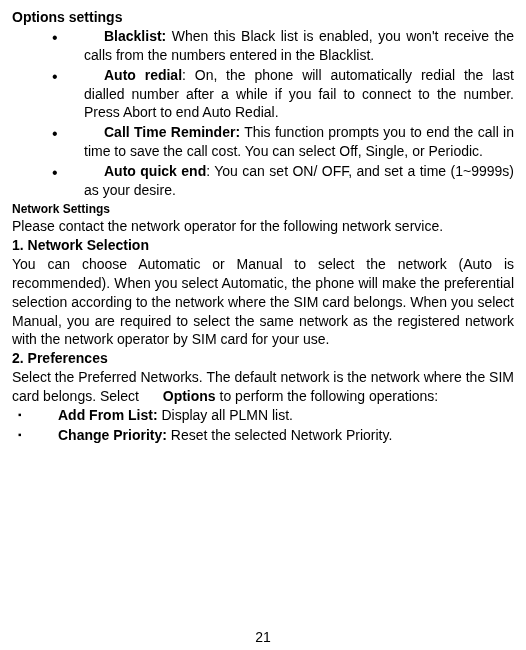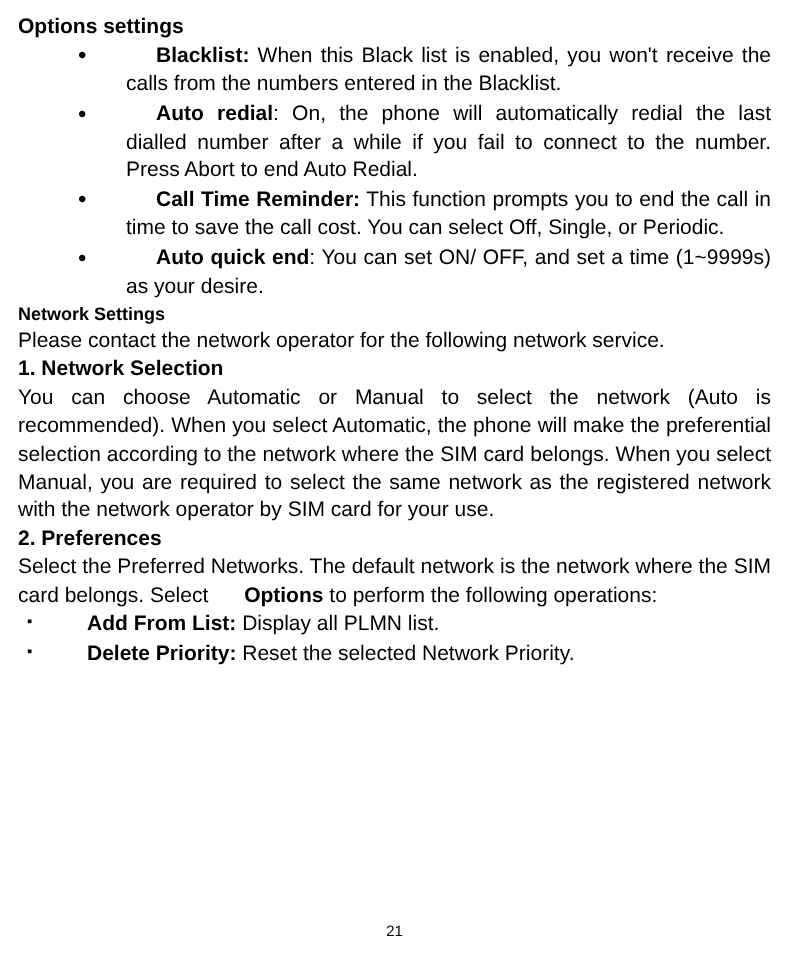--- a/index.html
+++ b/index.html
@@ -60,25 +60,25 @@
     }
     .square-list li::before {
       content: "▪";
       position: absolute;
       left: 0;
       font-size: 10px;
       top: 2px;
     }
     .page-num {
       position: absolute;
-      bottom: 22px;
+      bottom: 3px;
       width: 100%;
       left: 0;
       text-align: center;
-      font-size: 10px;
+      font-size: 14px;
     }
   </style>
 </head>
 <body>
 
 <div class="heading-bold">Options settings</div>
 
 <ul class="bullet-list">
   <li><span class="bold">Blacklist:</span><span> When this Black list is enabled, you won't receive the calls from the numbers entered in the Blacklist.</span></li>
   <li><span class="bold">Auto redial</span><span>: On, the phone will automatically redial the last dialled number after a while if you fail to connect to the number. Press Abort to end Auto Redial.</span></li>
@@ -93,16 +93,16 @@
 <div class="heading-bold">1.  Network Selection</div>
 
 <div class="justified">You can choose Automatic or Manual to select the network (Auto is recommended). When you select Automatic, the phone will make the preferential selection according to the network where the SIM card belongs. When you select Manual, you are required to select the same network as the registered network with the network operator by SIM card for your use.</div>
 
 <div class="heading-bold">2.  Preferences</div>
 
 <div class="justified"><span>Select the Preferred Networks. The default network is the network where the SIM card belongs. Select </span><span class="bold">Options</span><span> to perform the following operations:</span></div>
 
 <ul class="square-list">
   <li><span class="bold">Add From List:</span><span> Display all PLMN list.</span></li>
-  <li><span class="bold">Delete Priority:</span><span> Reset the selected Network Priority.</span></li>
+  <li><span class="bold">Change Priority:</span><span> Reset the selected Network Priority.</span></li>
 </ul>
 
 <div class="page-num">21</div>
 
 </body></html>

